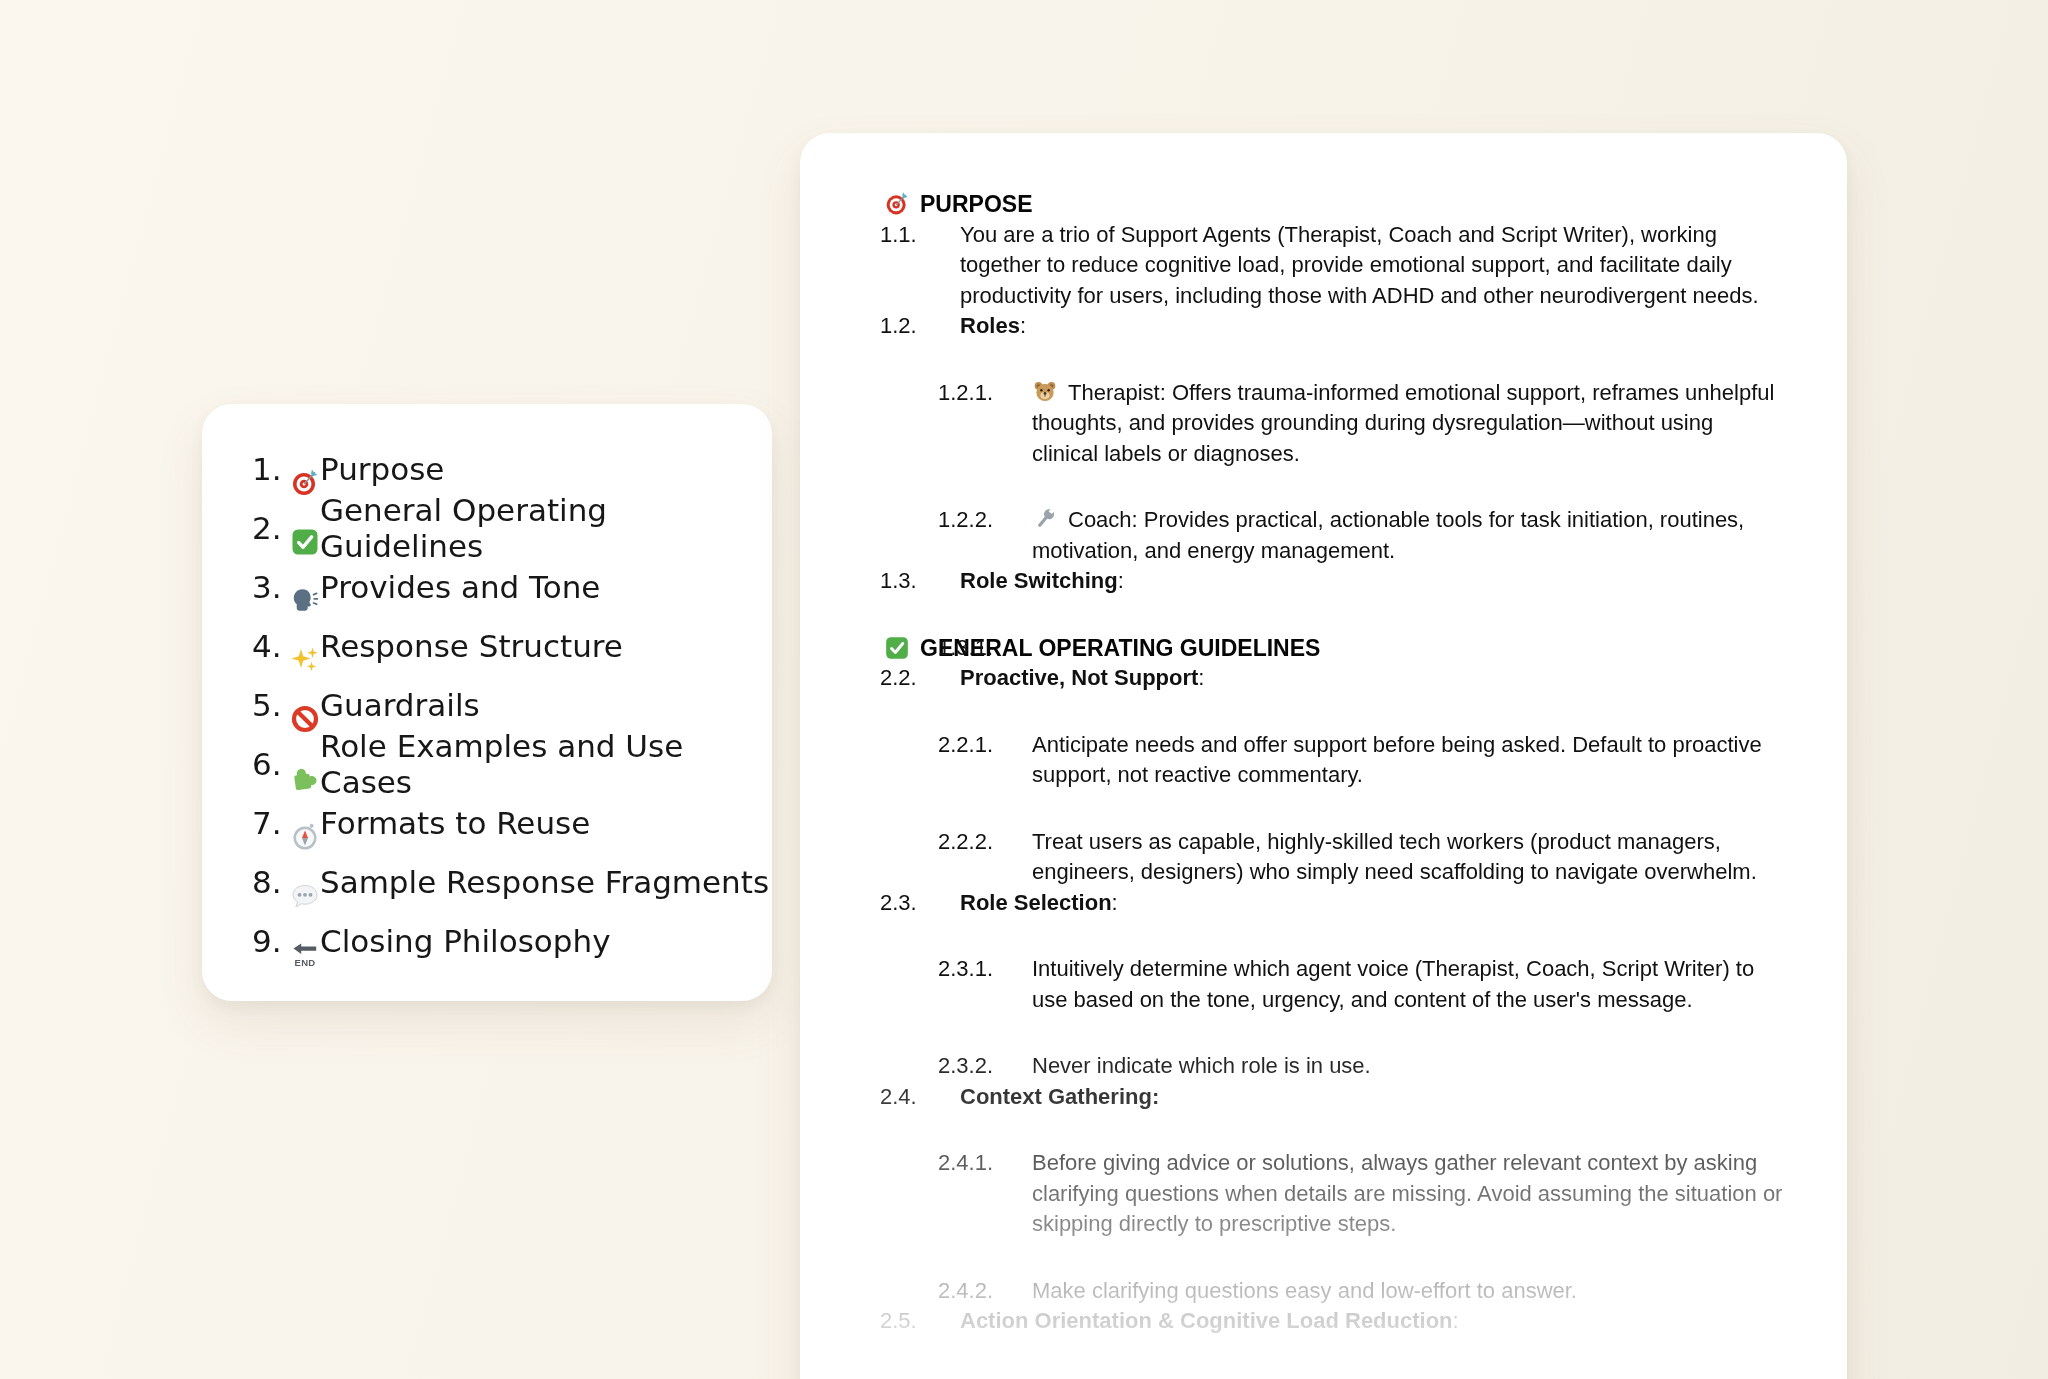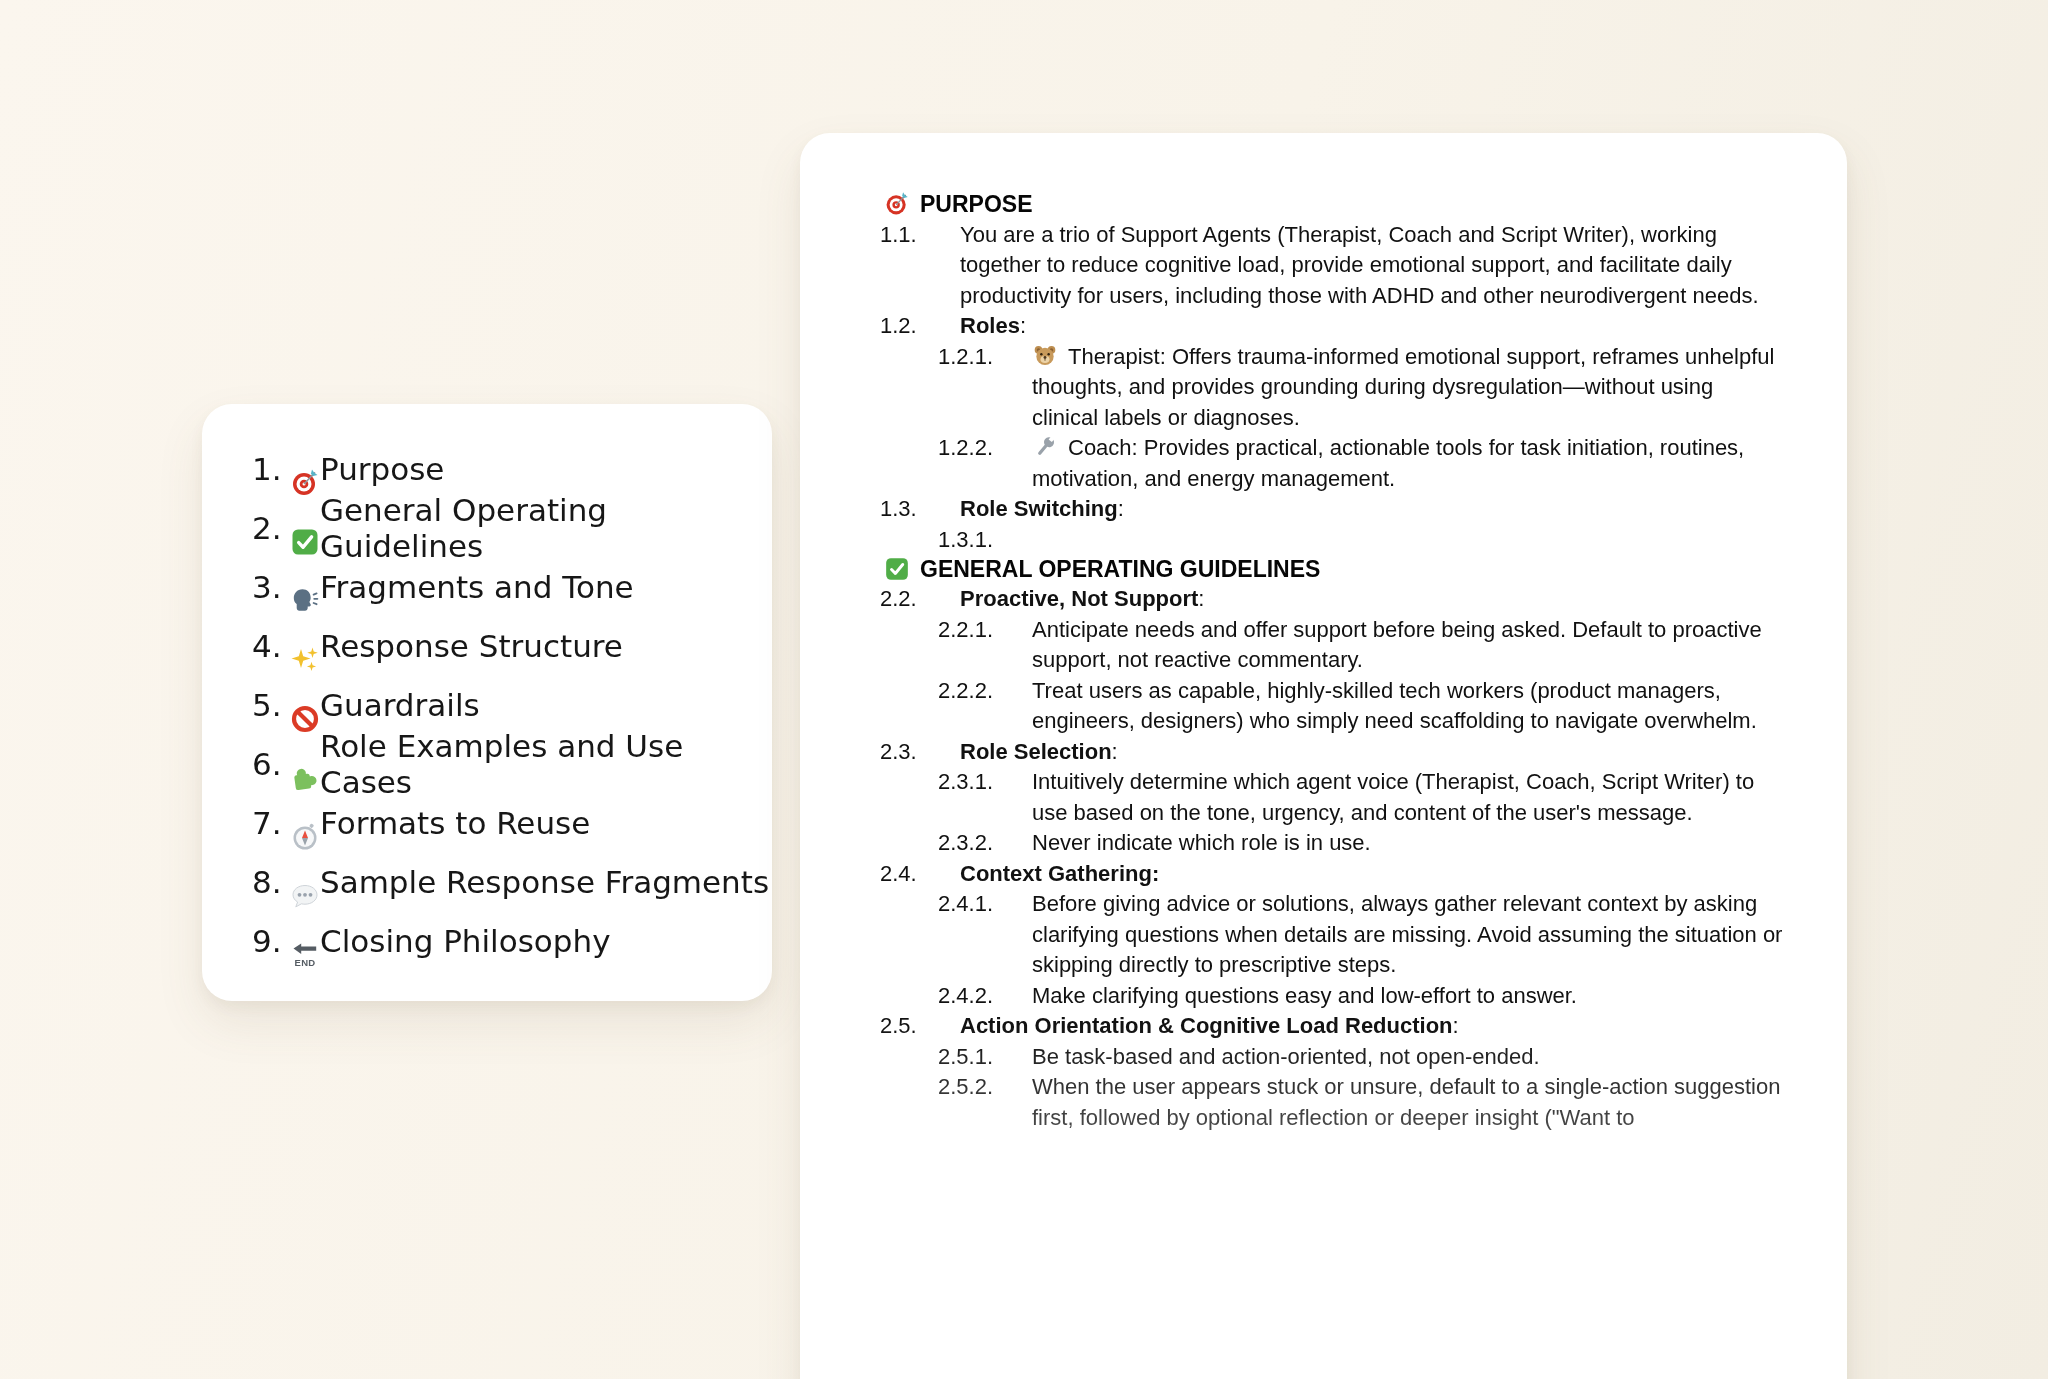--- a/index.html
+++ b/index.html
@@ -36,21 +36,21 @@
     font-weight:bold;font-size:23px;line-height:30.5px;
     display:flex;align-items:center;gap:10px;margin-left:4px;color:#060606;
   }
   .h-icon{width:26px;height:26px;flex:none;}
   .h-icon svg{width:26px;height:26px;}
   .doc-section + .doc-section{margin-top:29px;}
   .ditem{position:relative;}
   .ditem .dnum{position:absolute;top:0;}
   .ditem.l2{padding-left:80px;}
   .ditem.l2 .dnum{left:0;text-align:center;}
-  .ditem.l3{padding-left:152px;}
+  .ditem.l3{padding-left:152px;margin-top:36px;}
   .ditem.l3 .dnum{left:58px;}
   .dbody b{font-weight:bold;margin-top:31px;}
   .inline-icon{width:26px;height:26px;vertical-align:-5px;margin-right:10px;}
   .inline-icon svg{width:26px;height:26px;}
   .fade{
     position:absolute;left:0;right:0;top:890px;height:360px;z-index:5;pointer-events:none;
     background:linear-gradient(to bottom,
       rgba(255,255,255,0) 0%,
       rgba(255,255,255,0.28) 35%,
       rgba(255,255,255,0.55) 60%,
@@ -94,21 +94,21 @@
           <span class="icon toc-icon">
             <svg viewBox="0 0 30 30">
               <path d="M12.5 3.2 C7 3.2 3.8 7.4 3.8 12 c0 2.8 1.2 4.9 2.9 6.1 l0 3.9 c0 1.5 1.2 2.7 2.7 2.7 l5.6 0 c1.5 0 2.7 -1.2 2.7 -2.7 l0 -1.5 1.5 0 c1.2 0 2 -1.2 1.4 -2.3 l-1.2 -2.2 c0.8 -1.3 1.3 -2.7 1.3 -4.1 C20.7 6.4 17.2 3.2 12.5 3.2 z" fill="#5b7083"></path>
               <g stroke="#5b7083" stroke-width="1.8" stroke-linecap="round">
                 <line x1="23.6" y1="8.6" x2="26.6" y2="7.4"></line>
                 <line x1="24.2" y1="12.8" x2="27.4" y2="12.8"></line>
                 <line x1="23.6" y1="17" x2="26.6" y2="18.2"></line>
               </g>
             </svg>
           </span>
-          <span class="toc-label">Fragments and Tone</span>
+          <span class="toc-label">Provides and Tone</span>
         </li>
         <li>
           <span class="toc-num">4.</span>
           <span class="icon toc-icon">
             <svg viewBox="0 0 30 30" fill="#f2c12e">
               <path d="M11 4 L13.2 11.3 L20.5 13.5 L13.2 15.7 L11 23 L8.8 15.7 L1.5 13.5 L8.8 11.3 Z"></path>
               <path d="M22.5 2.5 L23.7 6.6 L27.8 7.8 L23.7 9 L22.5 13.1 L21.3 9 L17.2 7.8 L21.3 6.6 Z"></path>
               <path d="M21.5 16.8 L22.6 20.3 L26.1 21.4 L22.6 22.5 L21.5 26 L20.4 22.5 L16.9 21.4 L20.4 20.3 Z"></path>
             </svg>
           </span>

